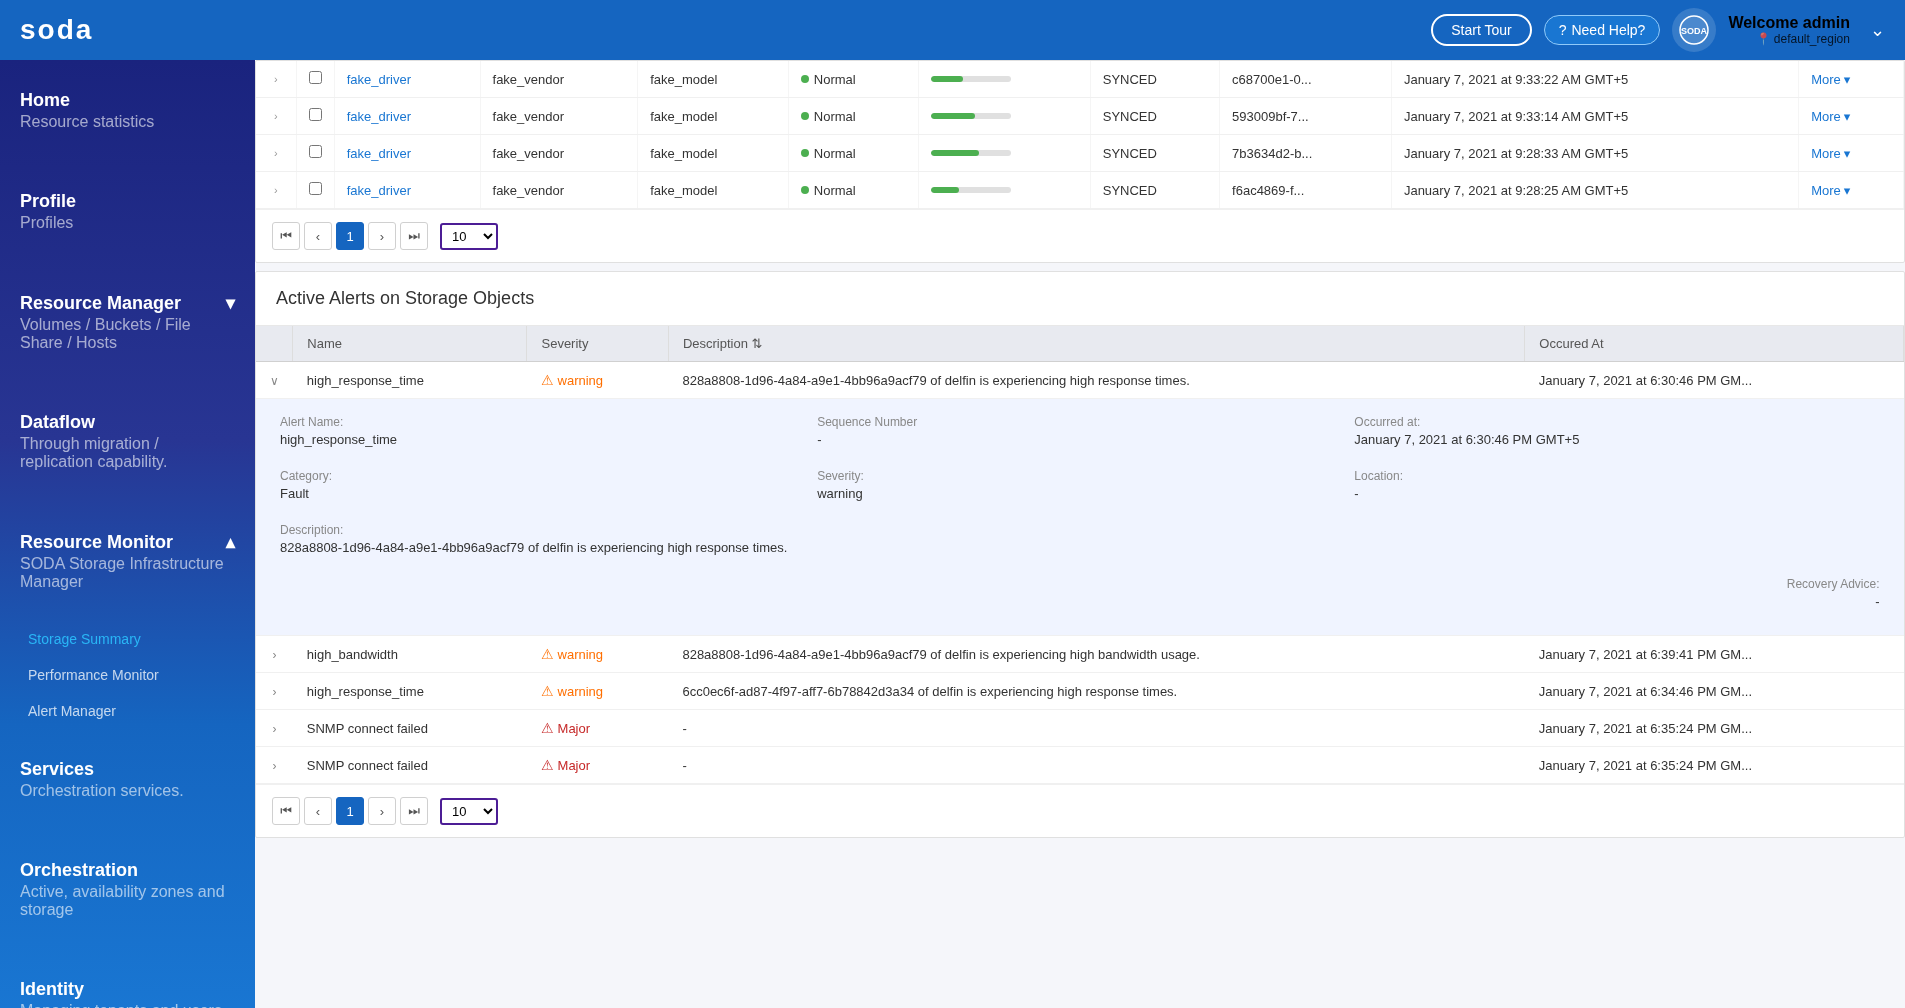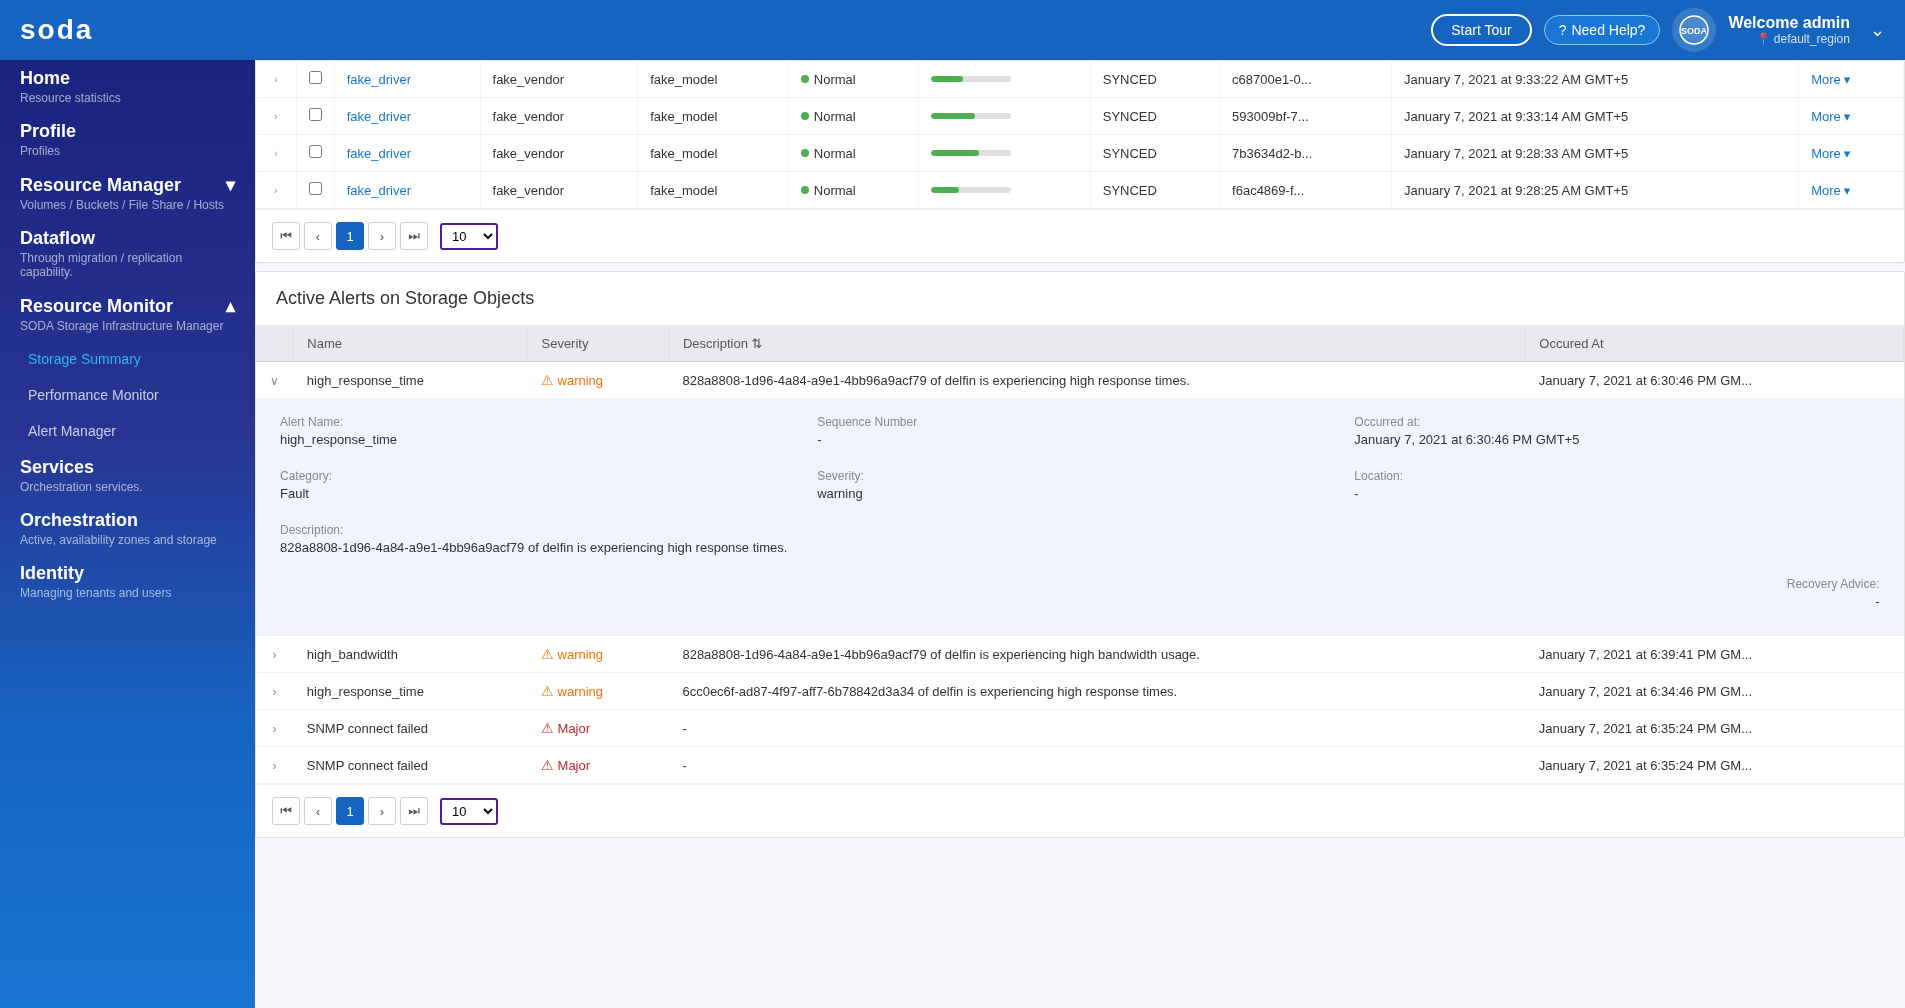--- a/index.html
+++ b/index.html
@@ -55,21 +55,21 @@
       height: 44px;
       background: rgba(255,255,255,0.15);
       border-radius: 50%;
       display: flex;
       align-items: center;
       justify-content: center;
       color: white;
       font-size: 10px;
     }
     .header-user {
-      color: #ffffff;
+      color: #000000;
       text-align: right;
     }
     .header-user-name { font-size: 16px; font-weight: bold; }
     .header-user-region { font-size: 12px; opacity: 0.8; display: flex; align-items: center; gap: 3px; justify-content: flex-end; }
     .header-chevron { color: white; font-size: 18px; cursor: pointer; margin-left: 8px; }
 
     
     .layout {
       display: flex;
       flex: 1;
@@ -80,34 +80,34 @@
     .sidebar {
       width: 255px;
       background: linear-gradient(180deg, #1a237e 0%, #283593 40%, #1565c0 70%, #1976d2 100%);
       flex-shrink: 0;
       overflow-y: auto;
       padding-bottom: 20px;
     }
     .sidebar::-webkit-scrollbar { width: 0; }
 
     .sidebar-item {
-      padding: 8px 20px;
+      padding: 30px 20px;
       cursor: pointer;
       color: rgba(255,255,255,0.85);
     }
     .sidebar-item-title {
       font-size: 18px;
       font-weight: 600;
       color: white;
       display: flex;
       align-items: center;
       justify-content: space-between;
     }
     .sidebar-item-sub {
-      font-size: 12px;
+      font-size: 16px;
       color: rgba(255,255,255,0.6);
       margin-top: 2px;
     }
 
     .sidebar-child {
       padding: 10px 28px;
       font-size: 14px;
       color: rgba(255,255,255,0.75);
       cursor: pointer;
     }

